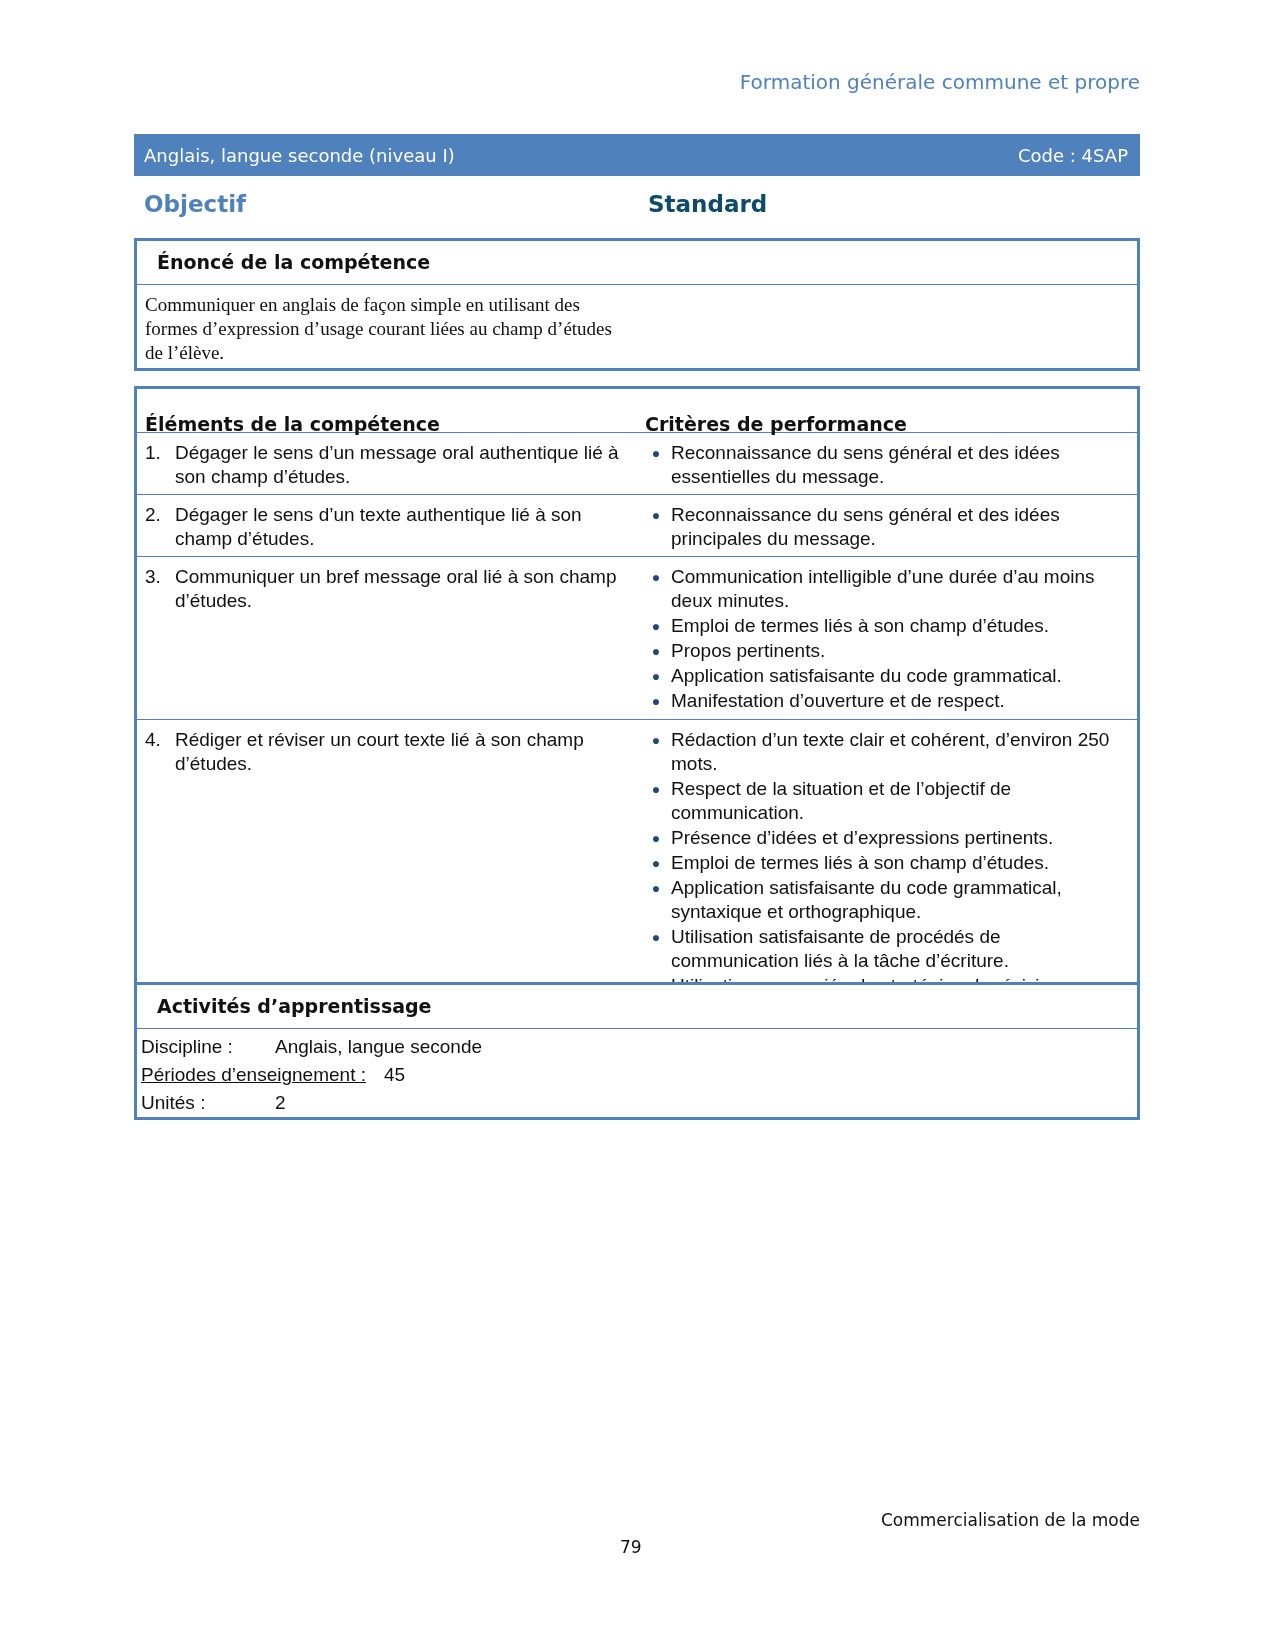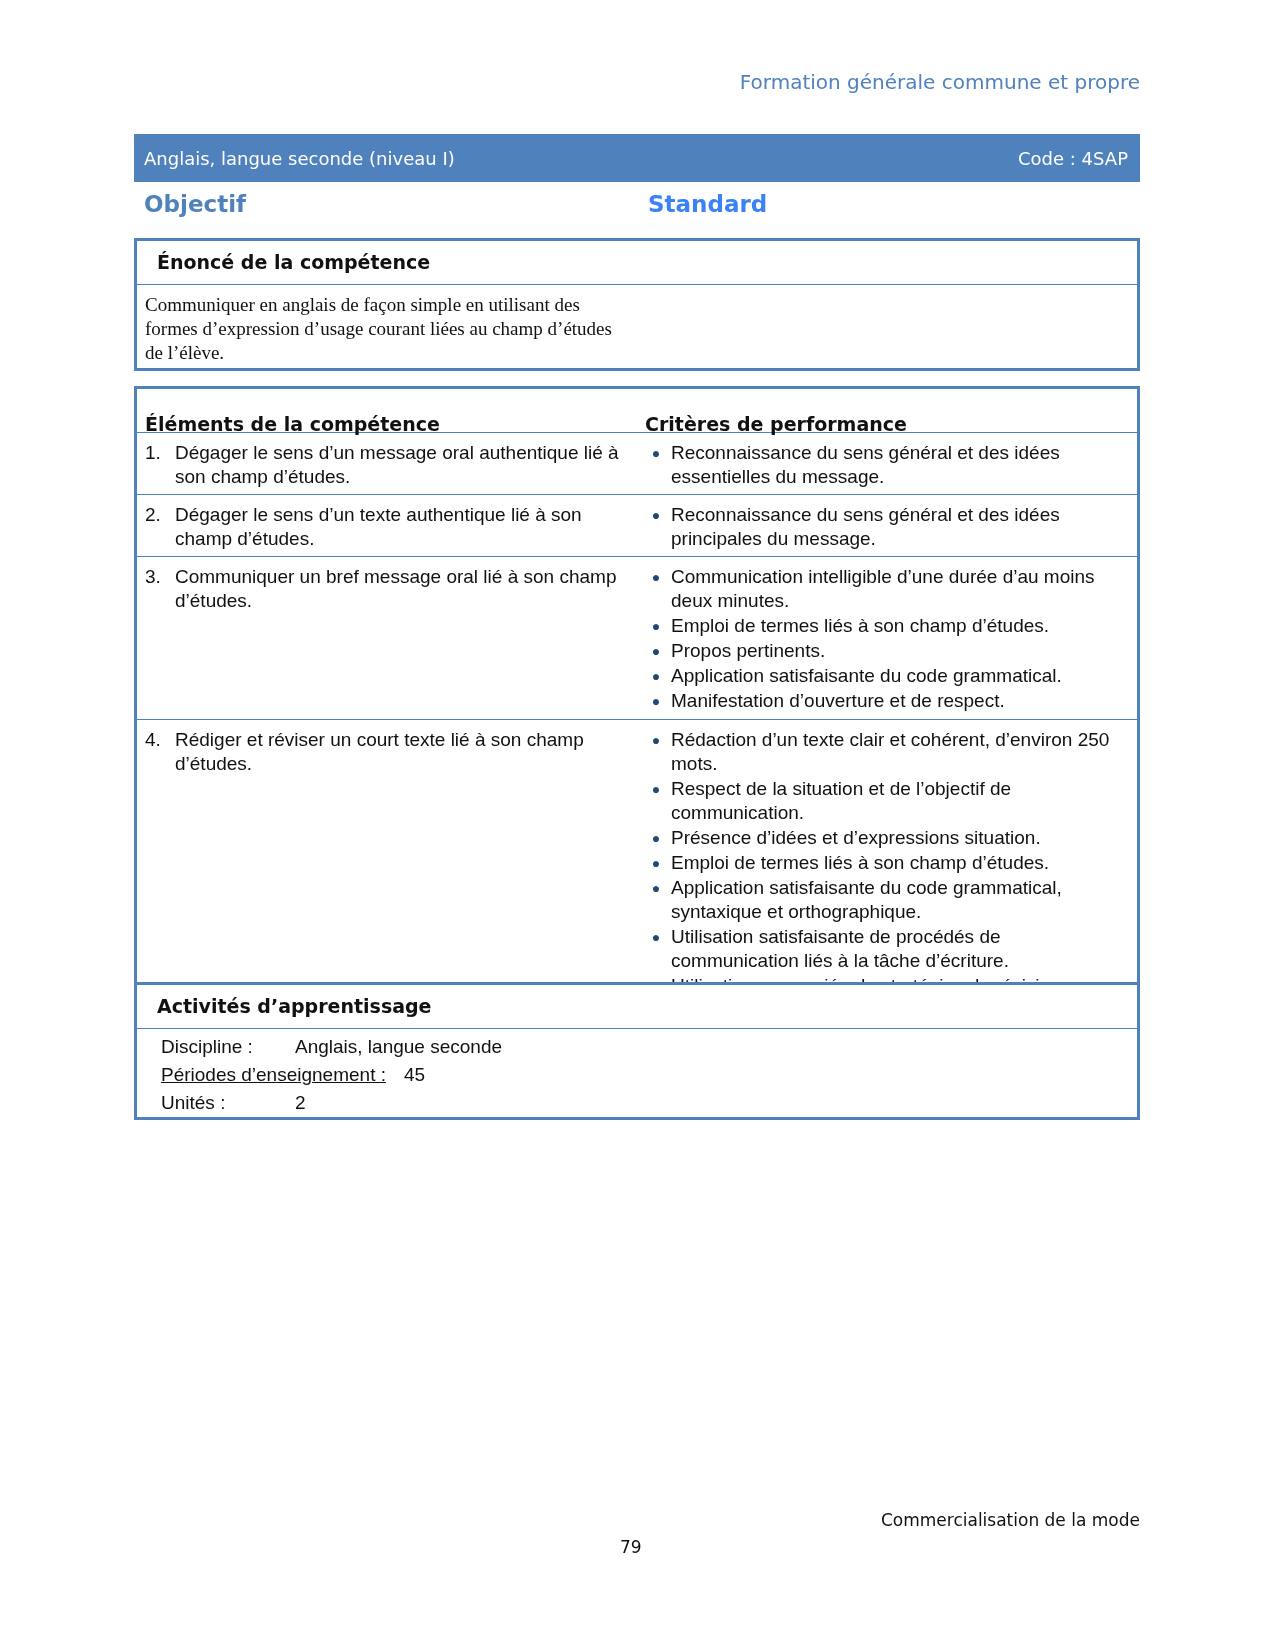--- a/index.html
+++ b/index.html
@@ -1,44 +1,44 @@
 <!DOCTYPE html>
 <html><head>
 <meta charset="utf-8">
 <style>
   html, body { margin: 0; padding: 0; background: #ffffff; }
   body { width: 1275px; height: 1650px; position: relative; overflow: hidden;
          font-family: "DejaVu Sans", sans-serif; color: #111; }
   .abs { position: absolute; }
   .section-title { left: 134px; width: 1006px; top: 70px; text-align: right;
          color: #4f81bd; font-size: 20px; font-family: "DejaVu Sans", sans-serif; }
-  .course-bar { left: 134px; top: 134px; width: 1006px; height: 48px; background: #4f81bd;
+  .course-bar { left: 134px; top: 134px; width: 1006px; height: 42px; background: #4f81bd;
          color: #fff; font-size: 18px; display: flex; align-items: center; justify-content: space-between;
          box-sizing: border-box; padding: 0 12px 0 10px; }
   .obj-label { top: 191px; left: 144px; font-size: 23px; font-weight: bold; color: #4f81bd; }
-  .std-label { top: 191px; left: 648px; font-size: 23px; font-weight: bold; color: #3b82f6; }
+  .std-label { top: 191px; left: 648px; font-size: 23px; font-weight: bold; color: #0c4a6e; }
   .box { left: 134px; width: 1006px; border: 3px solid #4f81bd; box-sizing: border-box; background: #fff; }
   .box-head { font-weight: bold; font-size: 19px; padding: 10px 8px 0 20px; height: 44px; box-sizing: border-box;
          border-bottom: 1px solid #4f81bd; }
   .enonce-text { font-family: Liberation Serif, serif; font-size: 19px; line-height: 24px;
          padding: 8px 8px 6px 8px; width: 470px; }
   .grid-head { display: flex; border-bottom: 1px solid #4f81bd; height: 44px; box-sizing: border-box; }
   .grid-head div { font-weight: bold; font-size: 19px; padding: 24px 8px 0 8px; box-sizing: border-box; }
   .col-l { width: 500px; flex: none; }
   .col-r { flex: 1; }
   .row { display: flex; border-bottom: 1px solid #4f81bd; box-sizing: border-box; }
   .row:last-child { border-bottom: none; }
   .row .col-l { padding: 8px 8px 6px 8px; box-sizing: border-box; font-family: "Liberation Sans", sans-serif;
          font-size: 19px; line-height: 24px; display: flex; }
   .num { width: 30px; flex: none; }
   .row .col-r { padding: 8px 8px 6px 4px; box-sizing: border-box; font-family: "Liberation Sans", sans-serif;
          font-size: 19px; line-height: 24px; }
   .crit { display: flex; margin-bottom: 1px; }
   .bullet { width: 30px; flex: none; text-align: center; color: #1f497d; font-size: 14px; line-height: 24px; }
-  .act-rows { padding: 4px 8px 6px 24px; font-family: "Liberation Sans", sans-serif; font-size: 19px; line-height: 28px; }
+  .act-rows { padding: 4px 8px 6px 4px; font-family: "Liberation Sans", sans-serif; font-size: 19px; line-height: 28px; }
   .act-row { display: flex; }
   .act-lab { width: 134px; flex: none; }
   .act-lab.wide { width: auto; margin-right: 18px; text-decoration: underline; }
   .footer-prog { top: 1510px; left: 600px; width: 540px; text-align: right; font-size: 17px; }
   .footer-page { top: 1537px; left: 620px; font-size: 17px; }
 </style>
 </head>
 <body>
 
 <div class="abs section-title">Formation générale commune et propre</div>
@@ -123,21 +123,21 @@
           <div class="crit">
             <span class="bullet">●</span>
             <span>Rédaction d’un texte clair et cohérent, d’environ 250 mots.</span>
           </div>
           <div class="crit">
             <span class="bullet">●</span>
             <span>Respect de la situation et de l’objectif de communication.</span>
           </div>
           <div class="crit">
             <span class="bullet">●</span>
-            <span>Présence d’idées et d’expressions situation.</span>
+            <span>Présence d’idées et d’expressions pertinents.</span>
           </div>
           <div class="crit">
             <span class="bullet">●</span>
             <span>Emploi de termes liés à son champ d’études.</span>
           </div>
           <div class="crit">
             <span class="bullet">●</span>
             <span>Application satisfaisante du code grammatical, syntaxique et orthographique.</span>
           </div>
           <div class="crit">

